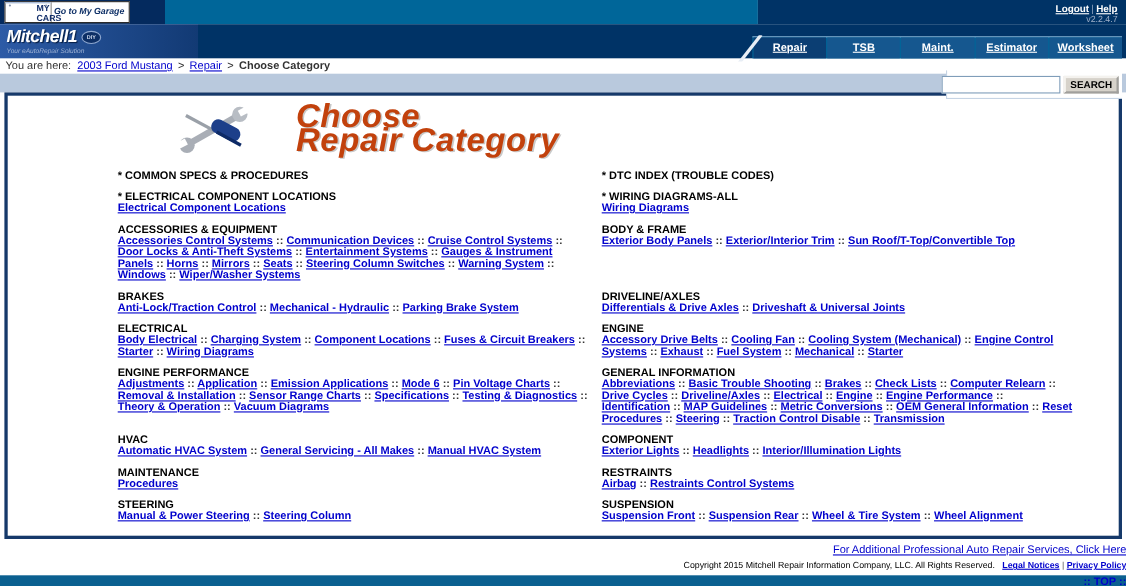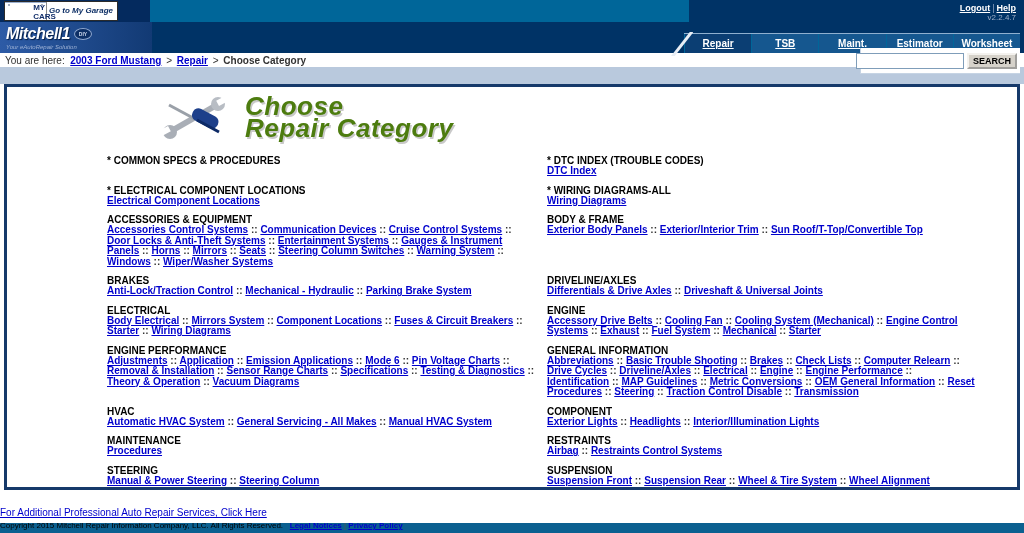--- a/index.html
+++ b/index.html
@@ -6,21 +6,21 @@
   html,body { width:1024px; height:533px; overflow:hidden; background:#fff;
               font-family:"Liberation Sans", sans-serif; }
 
   
   .hdr { position:relative; width:1024px; }
   .row1 { display:flex; height:22px; }
   .row1-left { width:150px; background:#042a5e; position:relative; }
   .row1-mid { flex:1; background:#006699; }
   .row1-right { width:335px; background:#003366; position:relative; }
   .row2 { display:flex; height:31px; position:relative; }
-  .logo-block { width:152px; background:linear-gradient(to right,#2d5ba6,#123a74); padding:3px 0 0 6px; }
+  .logo-block { width:180px; background:linear-gradient(to right,#2d5ba6,#123a74); padding:3px 0 0 6px; }
   .row2-mid { flex:1; background:#003366; }
 
   .plate-btn { position:absolute; left:4px; top:1px; width:114px; height:20px; background:#fff;
                border:1px solid #2b2b2b; display:flex; align-items:stretch; cursor:pointer; }
   .plate { width:42px; border-right:1px solid #8a8a8a; display:flex; flex-direction:column; }
   .plate-top { height:6px; border-bottom:1px solid #9bb0d0; background:#eef2f8; position:relative; }
   .plate-top:before,.plate-top:after { content:""; position:absolute; top:2px; width:2px; height:2px;
                background:#8a97ad; border-radius:50%; }
   .plate-top:before { left:3px; } .plate-top:after { right:3px; }
   .plate-num { flex:1; display:flex; align-items:center; justify-content:center;
@@ -47,48 +47,48 @@
   .tab-slash:before { content:""; position:absolute; left:10px; top:-4px; width:3px; height:34px;
              background:#e8eef5; transform:rotate(38deg); }
   .tab { flex:1; margin-left:1px; background:#15578f; color:#fff; font-size:10px; font-weight:bold;
          text-decoration:underline; display:flex; align-items:center; justify-content:center;
          cursor:pointer; }
   .tab.active { background:#0b3e73; }
 
   
   .crumb-strip { height:14px; background:#fff; padding:2px 0 0 5px; font-size:10px; color:#333; }
   .crumb-strip .bc-label { font-weight:normal; color:#333; }
-  .crumb-strip a { color:#0000cc; font-weight:bold; text-decoration:underline; cursor:pointer; }
+  .crumb-strip a { color:#0000cc; font-weight:normal; text-decoration:underline; cursor:pointer; }
   .bc-sep { color:#333; padding:0 2px; }
   .bc-cur { font-weight:bold; color:#333; }
   .light-band { height:17px; background:#b9c9dd; }
 
-  .search-panel { position:absolute; top:48px; right:4px; width:160px; height:26px; background:#fff;
+  .search-panel { position:absolute; top:64px; right:4px; width:160px; height:26px; background:#fff;
                   display:flex; align-items:center; justify-content:flex-end; gap:3px; padding:0 3px;
                   border-left:1px solid #c6d4e4; border-bottom:1px solid #c6d4e4; }
   .search-input { width:108px; height:16px; border:1px solid #7f9db9; font-size:10px; padding:0 2px; }
   .search-btn { font-size:9px; font-weight:bold; background:#d6d2ca; border:2px outset #f4f2ee;
                 padding:1px 4px; color:#000; cursor:pointer; }
 
   
   .main-box { margin:0 4px; border:3px solid #16396a; background:#fff; height:406px; overflow:hidden; }
   .title-block { display:flex; align-items:flex-start; gap:14px; margin:8px 0 0 150px; height:48px; }
-  .title-text { font-size:26px; line-height:22px; font-weight:bold; font-style:italic; color:#4d7c0f;
-                text-shadow:1.5px 1.5px 0 #c9c9c9; letter-spacing:0.5px; }
+  .title-text { font-size:30px; line-height:22px; font-weight:bold; font-style:italic; color:#c2410c;
+                text-shadow:1.5px 1.5px 0 #c9c9c9; letter-spacing:0.5px;margin-left:24px; }
 
   .cats { margin:12px 30px 0 100px; }
   .cat-row { display:flex; margin-bottom:8px; }
   .cat-cell { width:50%; padding-right:12px; }
   .cat-head { font-size:10px; font-weight:bold; color:#000; line-height:11px; }
   .cat-links { font-size:10px; font-weight:bold; line-height:10.5px; color:#000; }
   .cat-links a { color:#0000cc; text-decoration:underline; cursor:pointer; }
   .lk-sep { color:#333; }
 
   
-  .footer { height:33px; text-align:left; padding-top:12px; }
+  .footer { height:33px; text-align:right; padding-top:0; }
   .f-link a { font-size:10px; color:#0000cc; text-decoration:underline; cursor:pointer; }
   .f-copy { font-size:8px; color:#000; margin-top:1px; }
   .f-copy a { color:#0000cc; font-weight:bold; text-decoration:underline; cursor:pointer; }
   .f-copy .pipe { color:#555; }
   .f-top { margin-top:1px; }
   .f-top a { font-size:10px; font-weight:bold; color:#0000cc; text-decoration:underline; cursor:pointer; }
   .bottom-bar { height:10px; background:#0b6090; }
 </style>
 </head>
 <body>
@@ -166,21 +166,20 @@
       <div>Repair Category</div>
     </div>
   </div>
   <div class="cats" id="category-rows">
       <div class="cat-row">
         <div class="cat-cell">
           <div class="cat-head">* COMMON SPECS &amp; PROCEDURES</div>
         </div>
         <div class="cat-cell">
           <div class="cat-head">* DTC INDEX (TROUBLE CODES)</div>
-          <div class="cat-links"><a>DTC Index</a></div>
         </div>
       </div>
       <div class="cat-row">
         <div class="cat-cell">
           <div class="cat-head">* ELECTRICAL COMPONENT LOCATIONS</div>
           <div class="cat-links"><a>Electrical Component Locations</a></div>
         </div>
         <div class="cat-cell">
           <div class="cat-head">* WIRING DIAGRAMS-ALL</div>
           <div class="cat-links"><a>Wiring Diagrams</a></div>
@@ -202,21 +201,21 @@
           <div class="cat-links"><a>Anti-Lock/Traction Control</a><span class="lk-sep"> :: </span><a>Mechanical - Hydraulic</a><span class="lk-sep"> :: </span><a>Parking Brake System</a></div>
         </div>
         <div class="cat-cell">
           <div class="cat-head">DRIVELINE/AXLES</div>
           <div class="cat-links"><a>Differentials &amp; Drive Axles</a><span class="lk-sep"> :: </span><a>Driveshaft &amp; Universal Joints</a></div>
         </div>
       </div>
       <div class="cat-row">
         <div class="cat-cell">
           <div class="cat-head">ELECTRICAL</div>
-          <div class="cat-links"><a>Body Electrical</a><span class="lk-sep"> :: </span><a>Mirrors System</a><span class="lk-sep"> :: </span><a>Component Locations</a><span class="lk-sep"> :: </span><a>Fuses &amp; Circuit Breakers</a><span class="lk-sep"> :: </span><a>Starter</a><span class="lk-sep"> :: </span><a>Wiring Diagrams</a></div>
+          <div class="cat-links"><a>Body Electrical</a><span class="lk-sep"> :: </span><a>Charging System</a><span class="lk-sep"> :: </span><a>Component Locations</a><span class="lk-sep"> :: </span><a>Fuses &amp; Circuit Breakers</a><span class="lk-sep"> :: </span><a>Starter</a><span class="lk-sep"> :: </span><a>Wiring Diagrams</a></div>
         </div>
         <div class="cat-cell">
           <div class="cat-head">ENGINE</div>
           <div class="cat-links"><a>Accessory Drive Belts</a><span class="lk-sep"> :: </span><a>Cooling Fan</a><span class="lk-sep"> :: </span><a>Cooling System (Mechanical)</a><span class="lk-sep"> :: </span><a>Engine Control Systems</a><span class="lk-sep"> :: </span><a>Exhaust</a><span class="lk-sep"> :: </span><a>Fuel System</a><span class="lk-sep"> :: </span><a>Mechanical</a><span class="lk-sep"> :: </span><a>Starter</a></div>
         </div>
       </div>
       <div class="cat-row">
         <div class="cat-cell">
           <div class="cat-head">ENGINE PERFORMANCE</div>
           <div class="cat-links"><a>Adjustments</a><span class="lk-sep"> :: </span><a>Application</a><span class="lk-sep"> :: </span><a>Emission Applications</a><span class="lk-sep"> :: </span><a>Mode 6</a><span class="lk-sep"> :: </span><a>Pin Voltage Charts</a><span class="lk-sep"> :: </span><a>Removal &amp; Installation</a><span class="lk-sep"> :: </span><a>Sensor Range Charts</a><span class="lk-sep"> :: </span><a>Specifications</a><span class="lk-sep"> :: </span><a>Testing &amp; Diagnostics</a><span class="lk-sep"> :: </span><a>Theory &amp; Operation</a><span class="lk-sep"> :: </span><a>Vacuum Diagrams</a></div>

